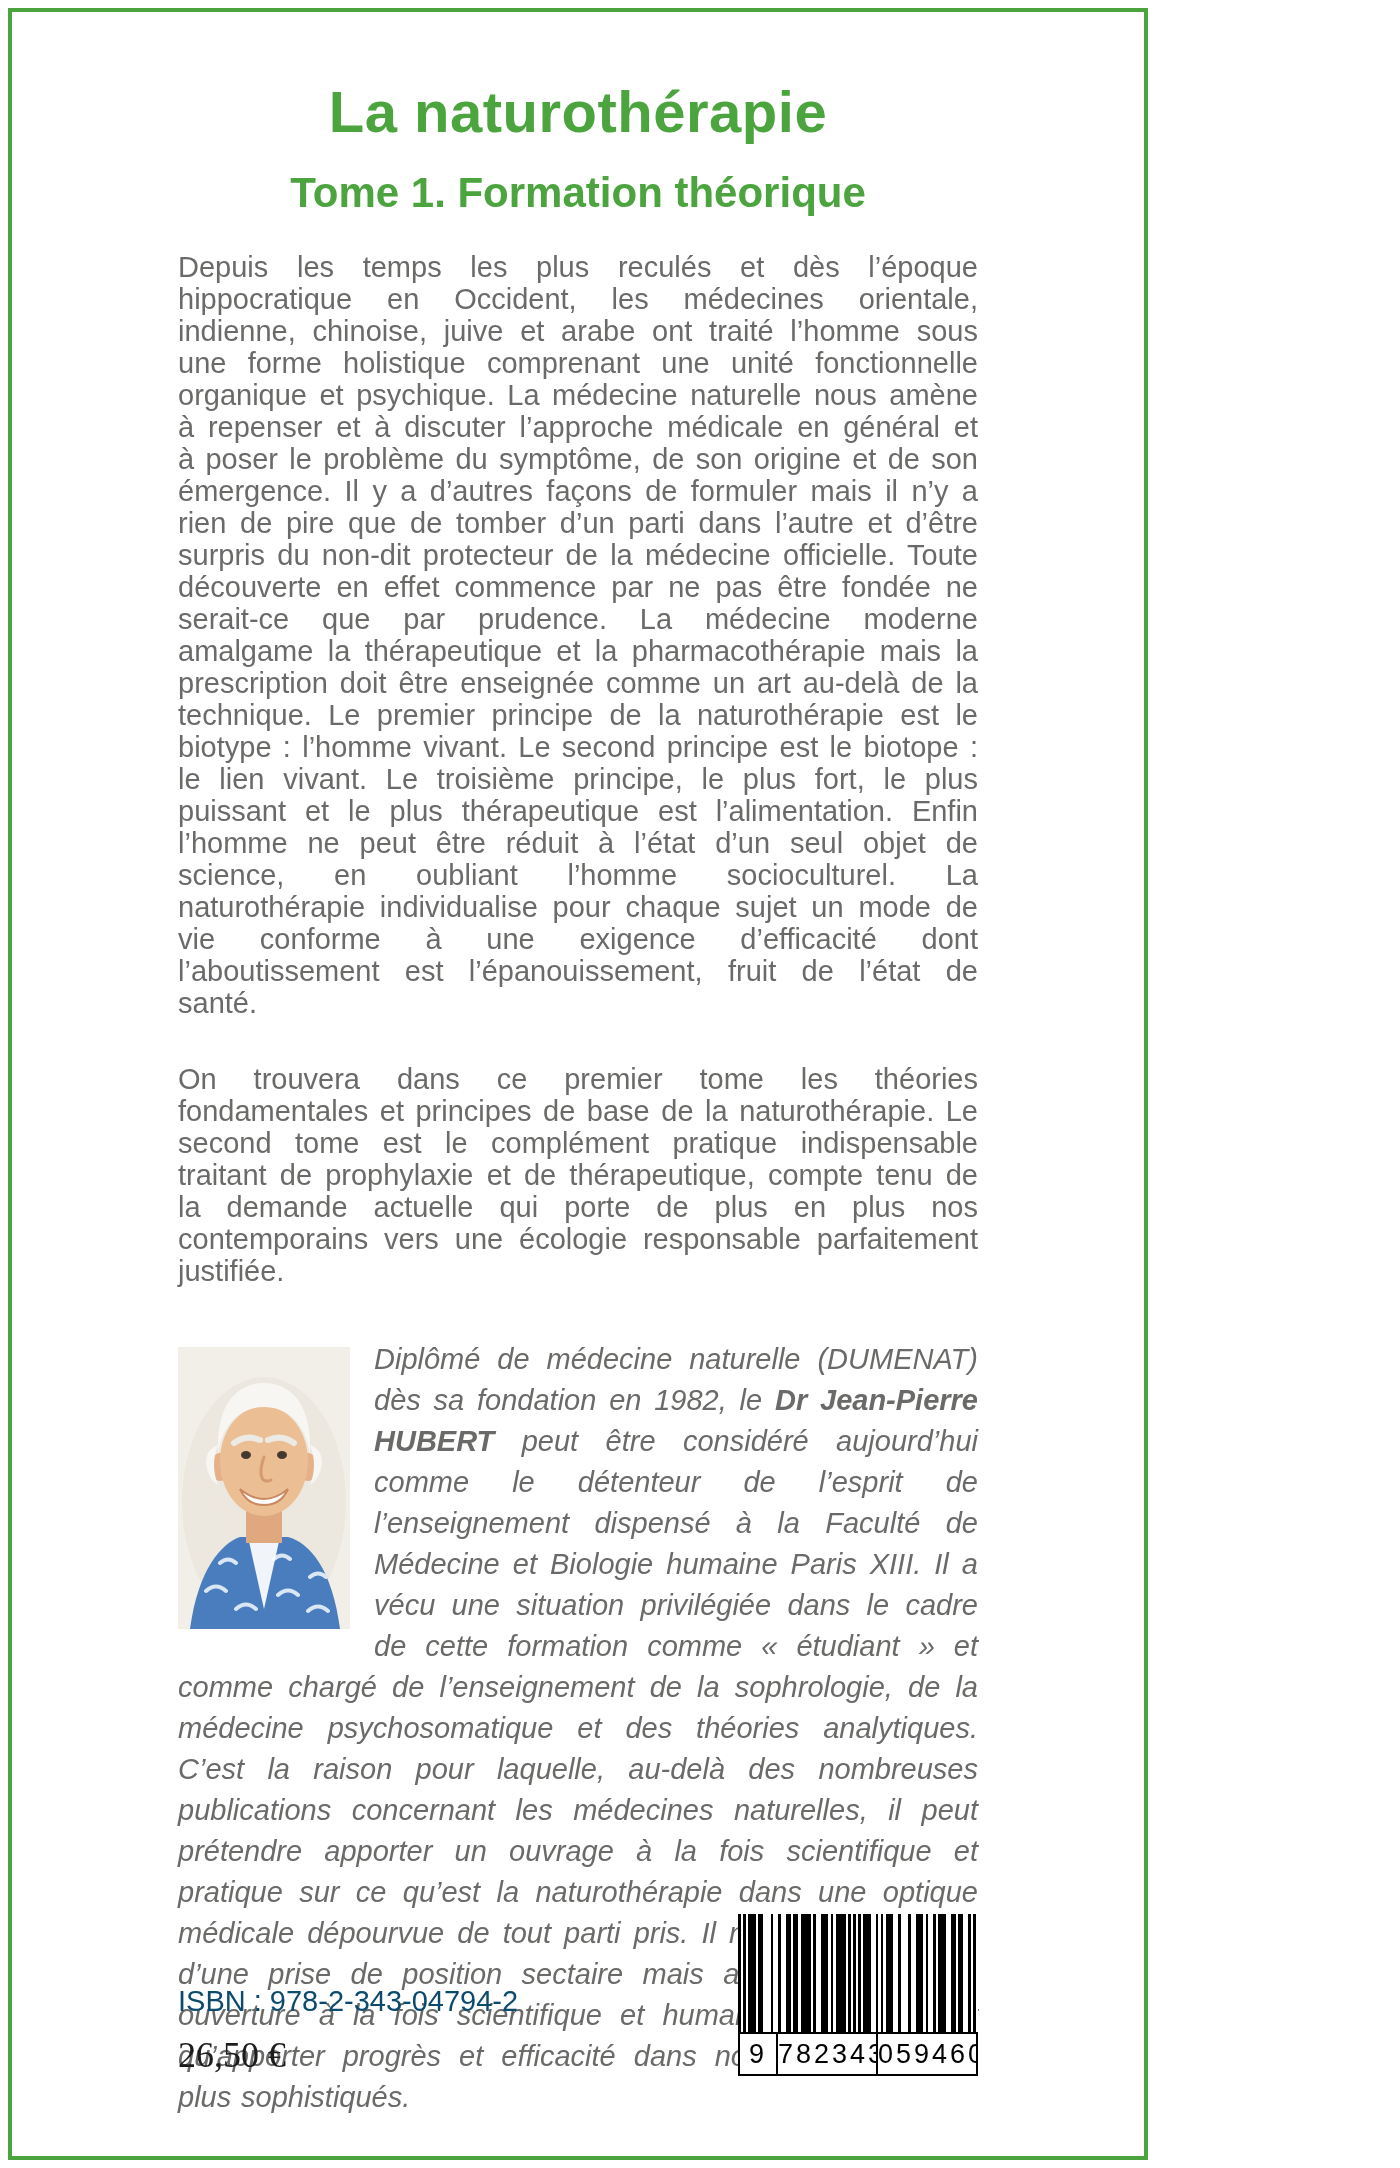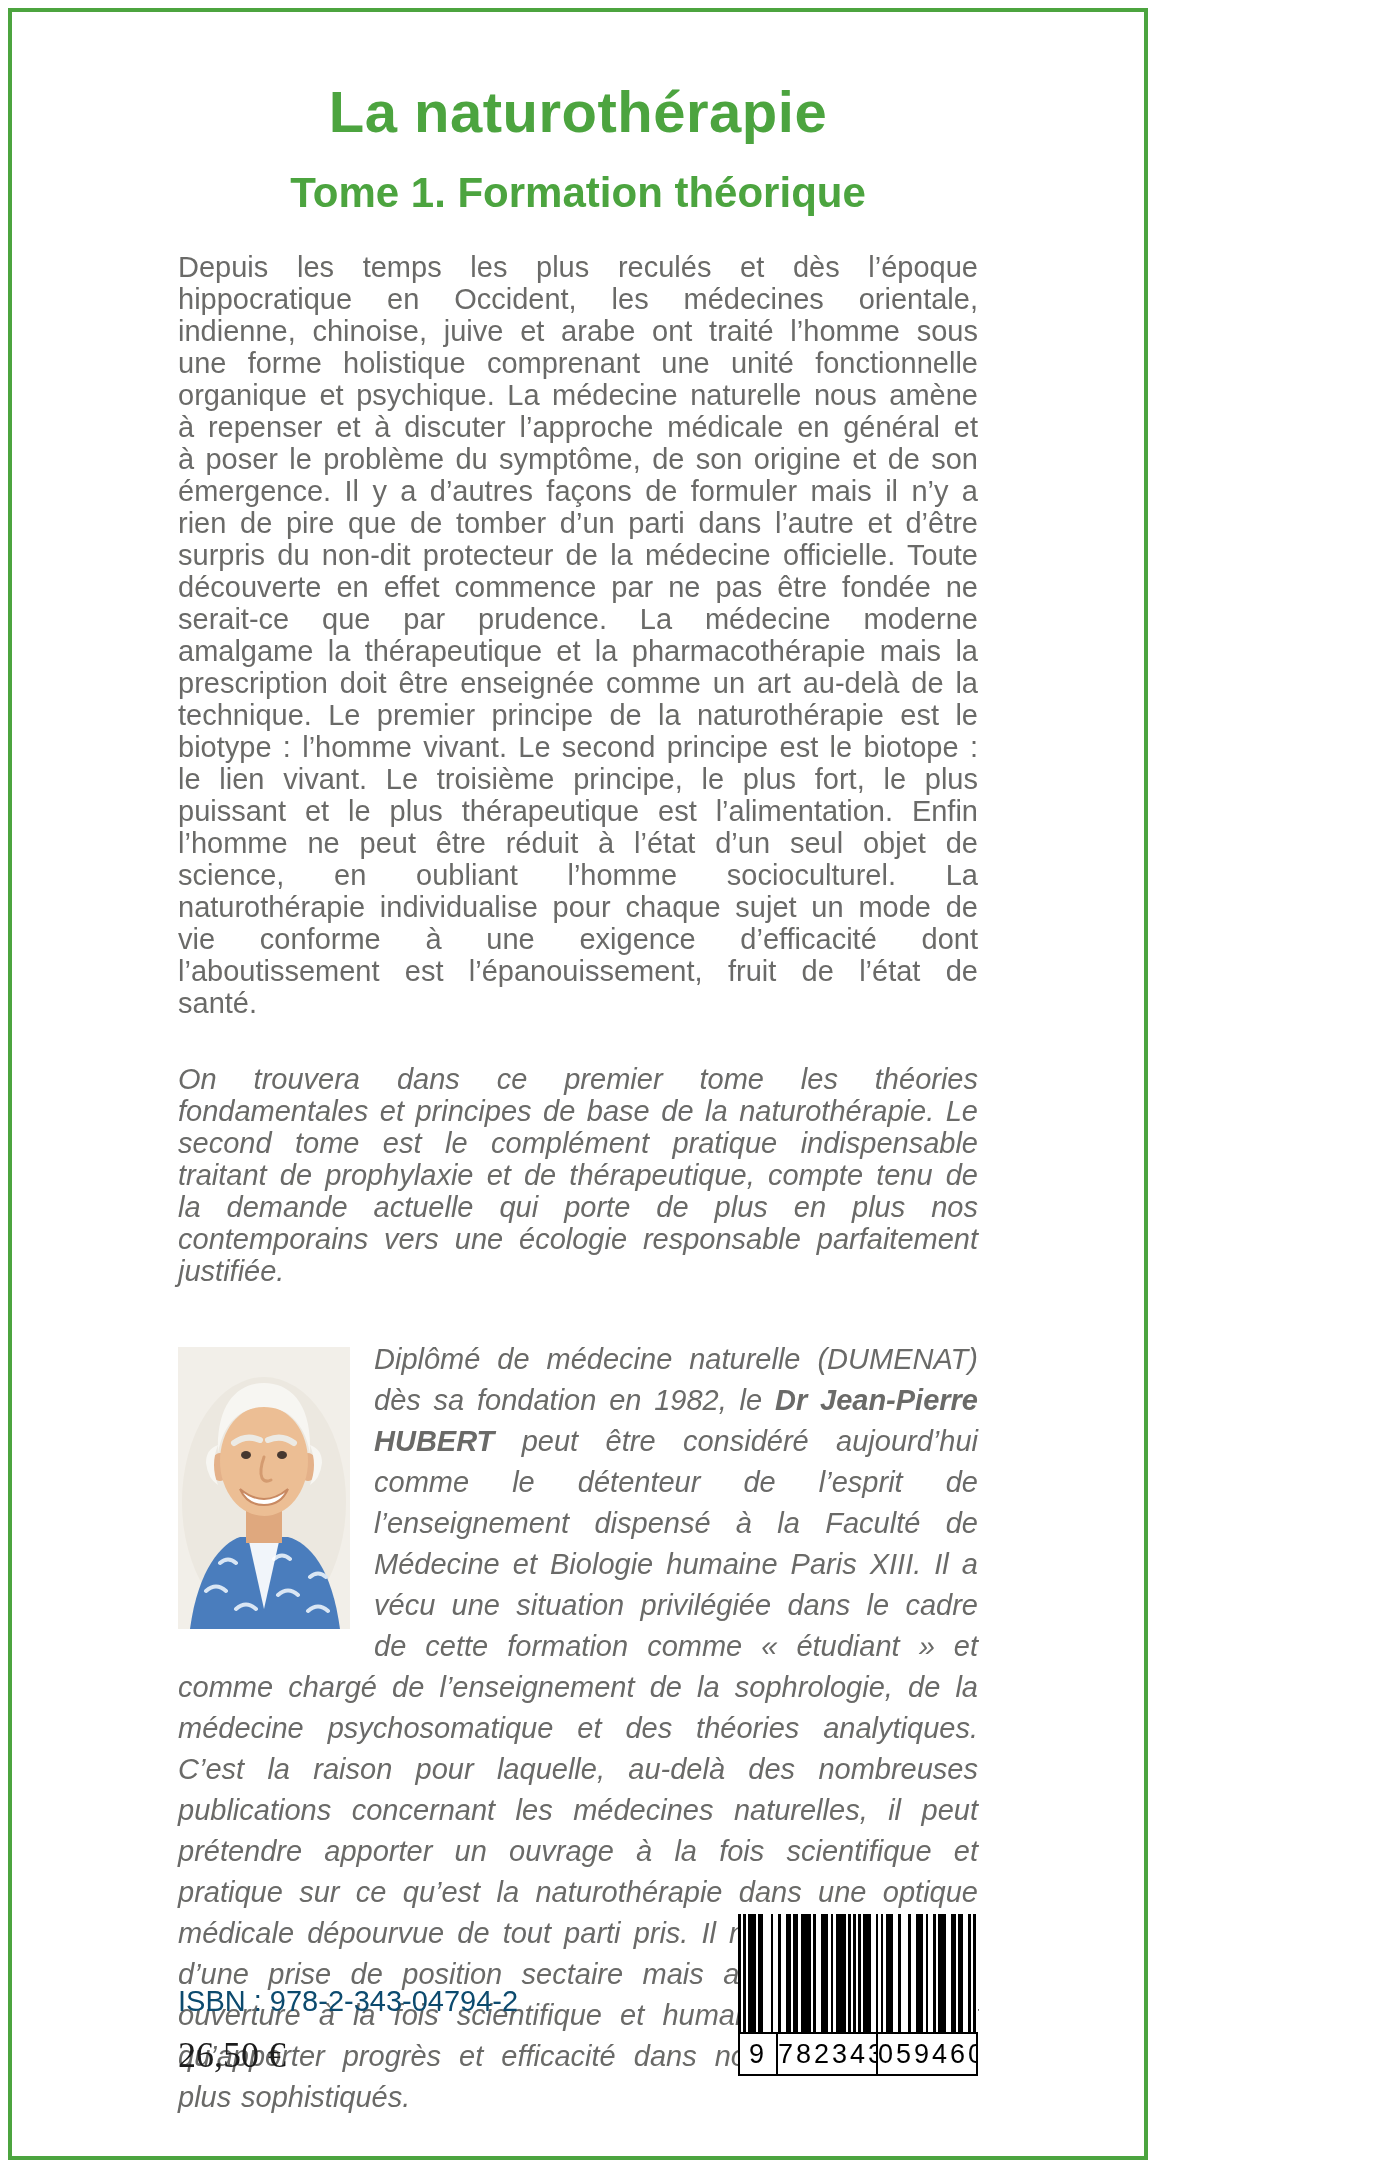--- a/index.html
+++ b/index.html
@@ -30,21 +30,21 @@
     font-size:42px; font-weight:700; 
   }
   .content { padding:0 178px; }
   p.body {
     color:var(--text,#6a6a68);
     font-size:29px; line-height:32px;
     text-align:justify;
     word-spacing:0.10em;
   }
   .p1 { margin-top:34px; }
-  .p2 { margin-top:44px;font-style:italic; }
+  .p2 { margin-top:44px; }
   .bio { margin-top:52px; }
   .photo {
     float:left;
     width:172px; height:282px;
     margin:8px 24px 6px 0;
     background:#f2efe9;
   }
   .photo svg { display:block; }
   .bio-text {
     color:var(--text,#6a6a68);

